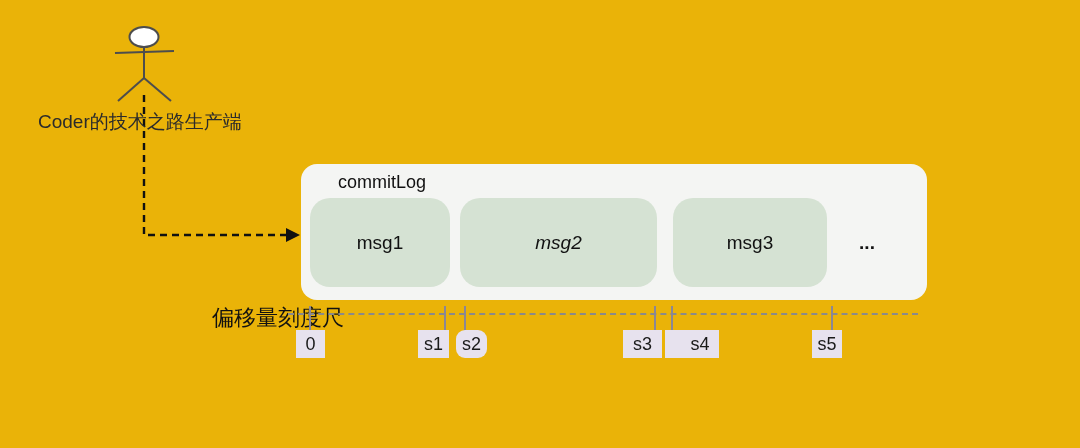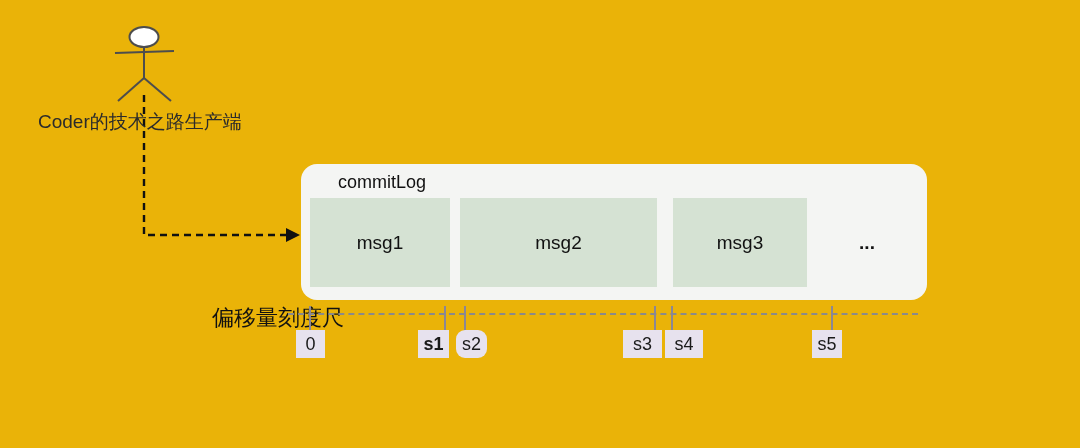--- a/index.html
+++ b/index.html
@@ -39,30 +39,30 @@
   }
   .commitlog-title {
     left: 318px; top: 172px;
     font-size: 18px;
     color: #111111;
     margin-left: 20px;
   }
   .msg {
     top: 198px; height: 89px;
     background: #d5e2d3;
-    border-radius: 0;
+    border-radius: 20px;
     display: flex;
     align-items: center;
     justify-content: center;
     font-size: 19px;
     color: #111111;
   }
   .msg1 { left: 310px; width: 140px; }
-  .msg2 { left: 460px; width: 197px; }
-  .msg3 { left: 673px; width: 134px; }
+  .msg2 { left: 460px; width: 197px; font-style: italic; }
+  .msg3 { left: 673px; width: 154px; }
   .msg-ellipsis {
     left: 843px; top: 198px;
     width: 48px; height: 89px;
     display: flex;
     align-items: center;
     justify-content: center;
     font-size: 19px;
     font-weight: bold;
     color: #111111;
   }
@@ -95,24 +95,24 @@
   .mark {
     top: 330px; height: 28px;
     background: #e7e2ee;
     display: flex;
     align-items: center;
     justify-content: center;
     font-size: 18px;
     color: #1a1a1a;
   }
   .mark-0 { left: 296px; width: 29px; }
-  .mark-1 { left: 418px; width: 31px; font-weight: bold; }
+  .mark-1 { left: 418px; width: 31px; }
   .mark-2 { left: 456px; width: 31px; border-radius: 9px; }
   .mark-3 { left: 623px; width: 39px; }
-  .mark-4 { left: 665px; width: 38px; }
+  .mark-4 { left: 665px; width: 38px; padding-left: 16px; }
   .mark-5 { left: 812px; width: 30px; }
 </style>
 </head>
 <body>
 
 <div class="canvas">
 
   <svg class="abs actor-svg" width="95" height="82" viewBox="0 0 95 82">
     <ellipse cx="46" cy="15" rx="14.5" ry="10" fill="#ffffff" stroke="#4d4d4d" stroke-width="2"></ellipse>
     <line x1="46" y1="25" x2="46" y2="56" stroke="#4d4d4d" stroke-width="2"></line>

